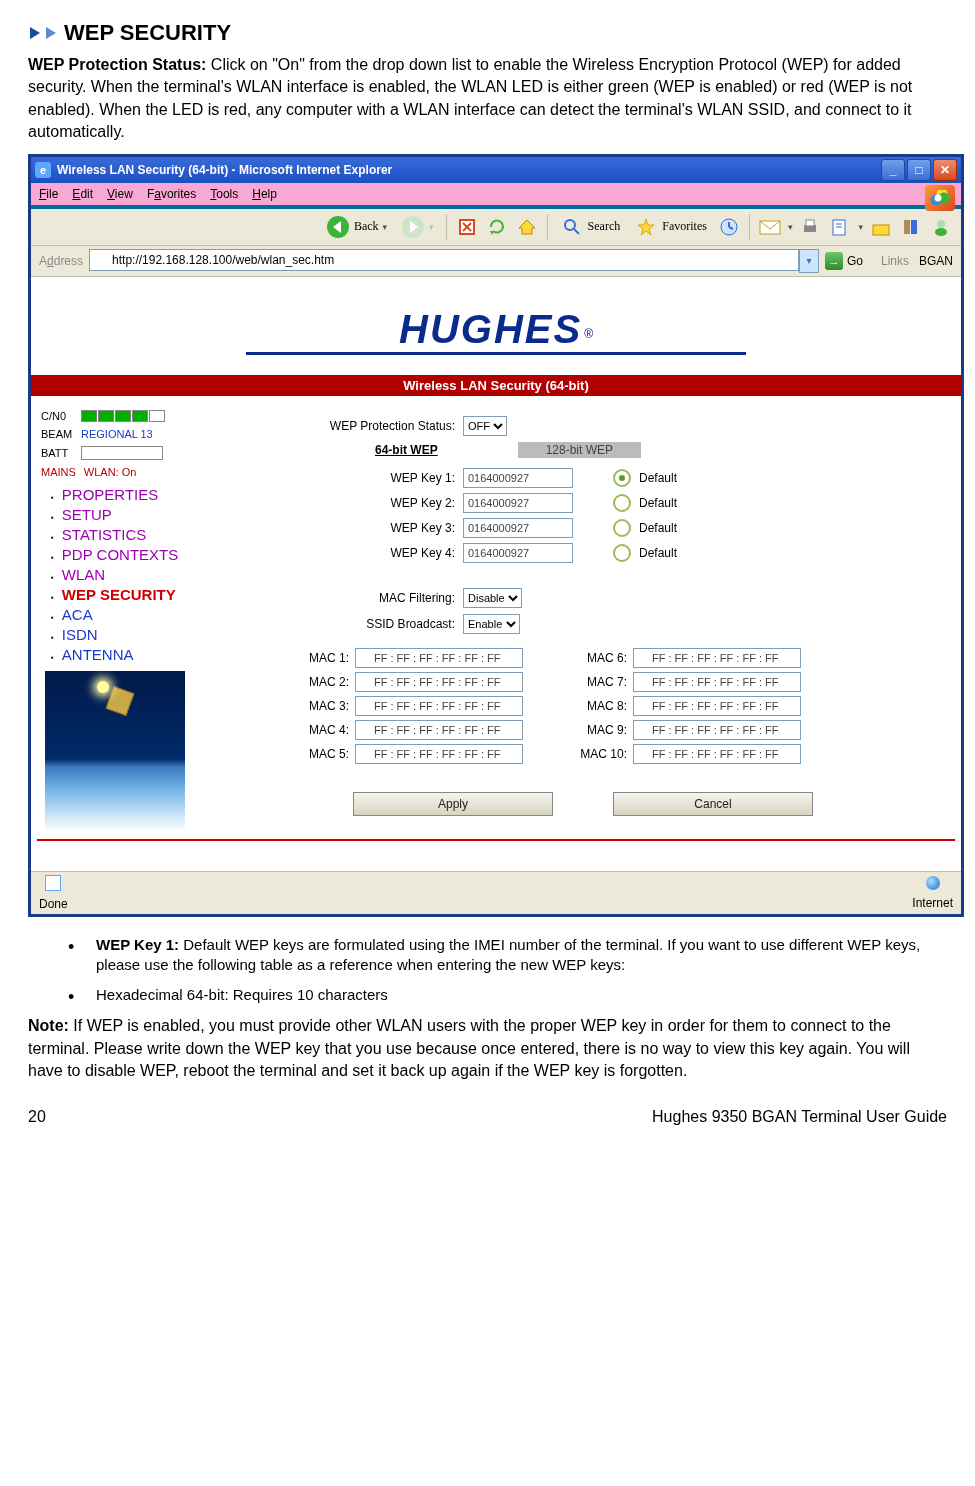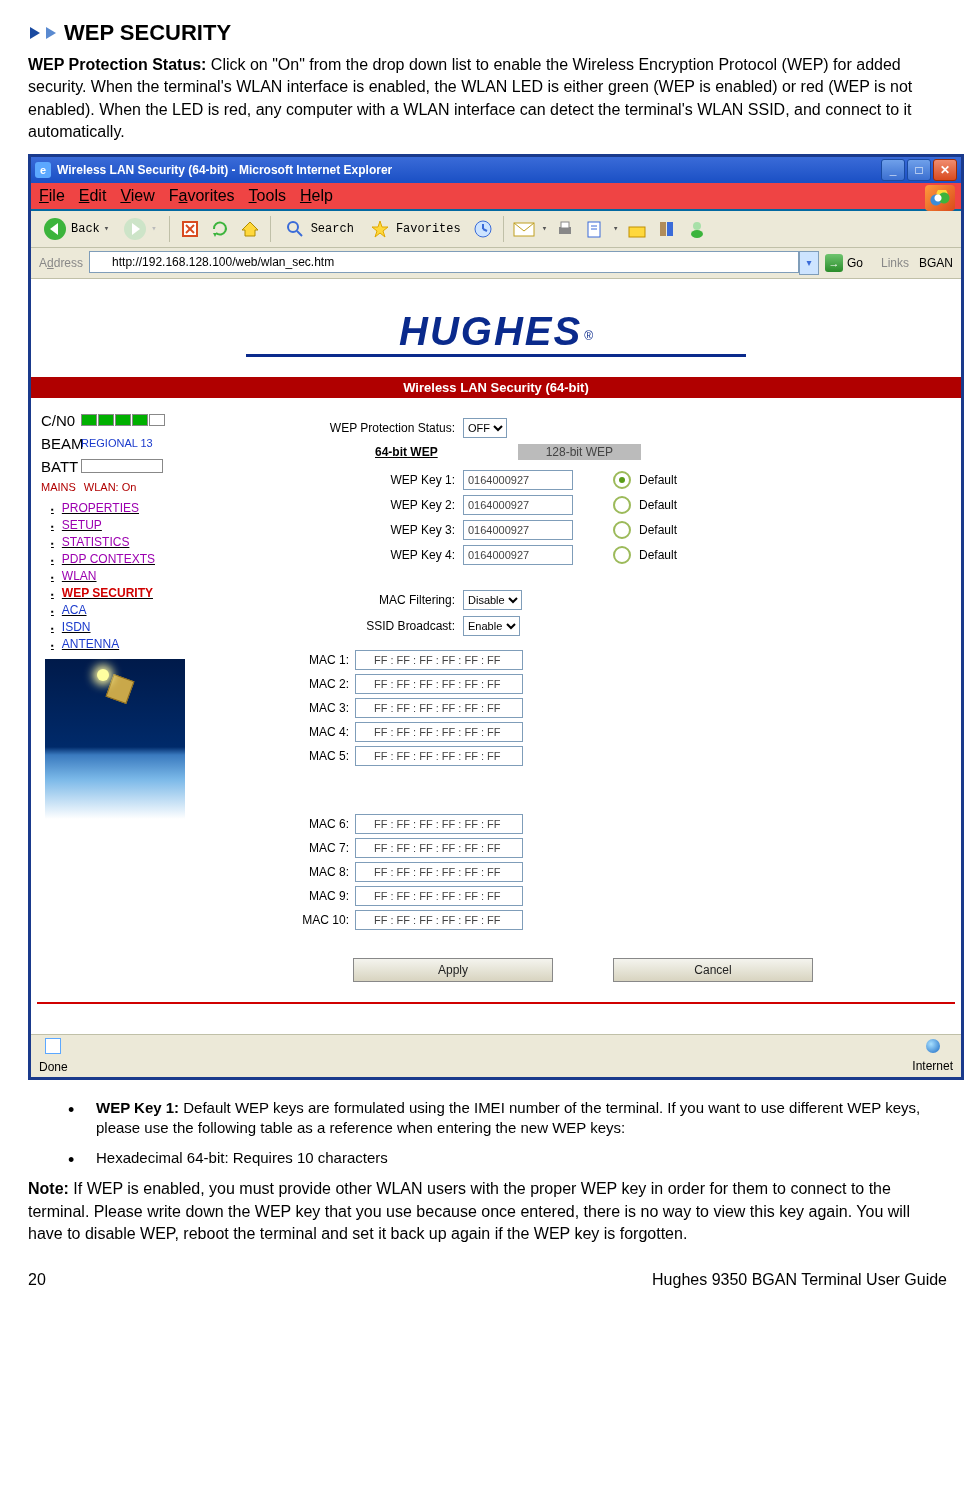--- a/index.html
+++ b/index.html
@@ -58,25 +58,25 @@
   .win-btn {
     width: 22px; height: 20px;
     display:flex;align-items:center;justify-content:center;
     border-radius: 3px;
     font-family: Tahoma, sans-serif;
     font-size: 12px; font-weight: bold; color: #fff;
   }
   .win-btn.min, .win-btn.max { background: linear-gradient(to bottom,#6fa0ea,#3b6fd0); border:1px solid #1a4aa0; }
   .win-btn.close { background: linear-gradient(to bottom,#f08c6f,#d84a20); border:1px solid #a02a00; }
   .ie-menubar {
-    background: #ef4444;
+    background: #f9a8d4;
     font-family: Tahoma, sans-serif;
-    font-size: 16px;
+    font-size: 12px;
     position: relative;
-    border-bottom: 2px solid #0369a1;
+    border-bottom: 4px solid #0369a1;
   }
   .ie-menus { display:flex; gap:14px; padding: 4px 8px; }
   .ie-menus span { cursor:default; }
   .ie-menus span u { text-decoration: underline; }
   .xp-throbber {
     position:absolute; right:6px; top:2px; width:30px; height:26px;
     background: linear-gradient(135deg,#ff9a3c,#d94a1c);
     border-radius:4px;
   }
   .xp-throbber::after {
@@ -84,21 +84,21 @@
     background: radial-gradient(circle at 8px 8px,#fff,#fff 3px,transparent 4px),
                 radial-gradient(circle at 14px 8px,#3cb43c,#3cb43c 5px,transparent 6px),
                 radial-gradient(circle at 6px 10px,#3c8cd8,#3c8cd8 5px,transparent 6px),
                 radial-gradient(circle at 12px 4px,#ffd83c,#ffd83c 5px,transparent 6px);
   }
   .ie-toolbar {
     background: #ece9d8;
     display:flex; align-items:center; gap:6px;
     padding: 4px 8px;
     border-bottom:1px solid #c0c0a8;
-    font-family: Liberation Mono, monospace; font-size:12px;
+    font-family: Liberation Serif, serif; font-size:12px;justify-content:flex-end;
   }
   .tb-btn {
     display:flex; align-items:center; gap:4px;
     padding: 2px 4px;
     border-radius: 4px;
   }
   .tb-icon { width:24px; height:24px; display:flex;align-items:center;justify-content:center; }
   .tb-sep { width:1px; height:26px; background:#c0c0a8; margin:0 2px; }
   .ie-address {
     background:#ece9d8;
@@ -148,30 +148,30 @@
   .red-bar {
     background:#b00000; color:#fff; font-weight:bold; text-align:center;
     font-family: Verdana, sans-serif; font-size:13px; padding:3px 0; margin-top:10px;
   }
   .content-grid { display:flex; }
   .sidebar {
     width:160px; padding:8px 4px 8px 10px;
     font-size:11px;
   }
   .side-row { display:flex; align-items:center; margin:6px 0; }
-  .side-lbl { width:40px; color:#000; font-size:15px; }
+  .side-lbl { width:40px; color:#000; font-size:11px; }
   .cno-bar { display:flex; gap:1px; }
   .cno-bar span { width:14px;height:10px;background:#00b000;display:inline-block;border:1px solid #888;}
   .cno-bar span.empty { background:#fff; }
   .beam-val { color:#1a3acc; font-size:11px; }
   .batt-box { width:80px;height:12px;border:1px solid #888;background:#fff;}
   .mains { color:#b00000; font-size:11px; }
   .wlan-on { color:#b00000; font-size:11px; margin-left:8px;}
   .navlist { list-style:none; padding:0 0 0 10px; margin:8px 0; }
-  .navlist li { margin:3px 0; font-size:12px;text-decoration:underline; }
+  .navlist li { margin:3px 0; font-size:15px; }
   .navlist li::before { content:"▪"; font-size:8px; margin-right:8px; color:#000;}
   .navlist a { text-decoration:none; }
   .nav-purple { color:#9c00b0; }
   .nav-blue { color:#1a3acc; }
   .nav-red { color:#d00000; font-weight:bold; }
   .sat-img {
     width:140px; height:160px; margin:8px 0 0 4px;
     background: linear-gradient(to bottom,#001a4a 0%,#002a6a 55%,#3a7abf 60%,#7ab8e8 75%,#fff 100%);
     position:relative;
   }
@@ -480,21 +480,21 @@
         <div style="height:14px"></div>
         <div class="field-row">
           <span class="flabel">MAC Filtering:</span>
           <select class="sel"><option>Disable</option></select>
         </div>
         <div class="field-row">
           <span class="flabel">SSID Broadcast:</span>
           <select class="sel"><option>Enable</option></select>
         </div>
 
-        <div class="mac-grid" style="margin-left:60px; margin-top:10px;flex-direction:column;">
+        <div class="mac-grid" style="margin-left:60px; margin-top:10px;">
           <div class="mac-col">
             <div class="mac-row">
                 <span class="mlabel">MAC 1:</span>
                 <input class="mac-input" value="FF : FF : FF : FF : FF : FF" style="">
               </div>
             <div class="mac-row">
                 <span class="mlabel">MAC 2:</span>
                 <input class="mac-input" value="FF : FF : FF : FF : FF : FF" style="">
               </div>
             <div class="mac-row">

